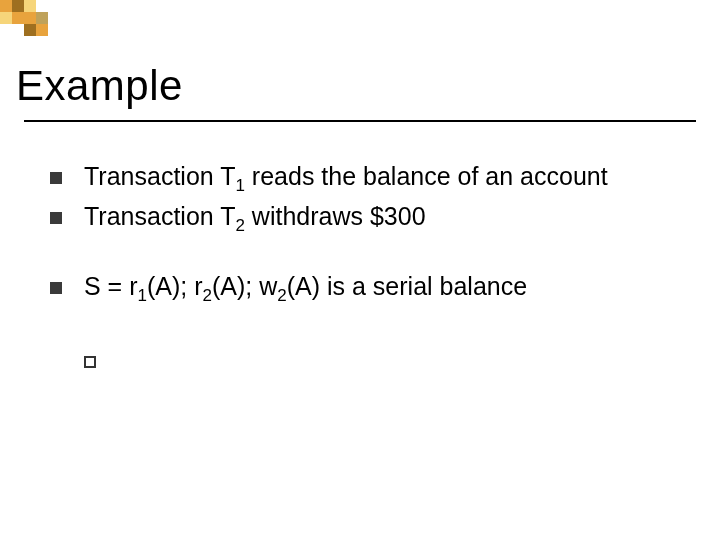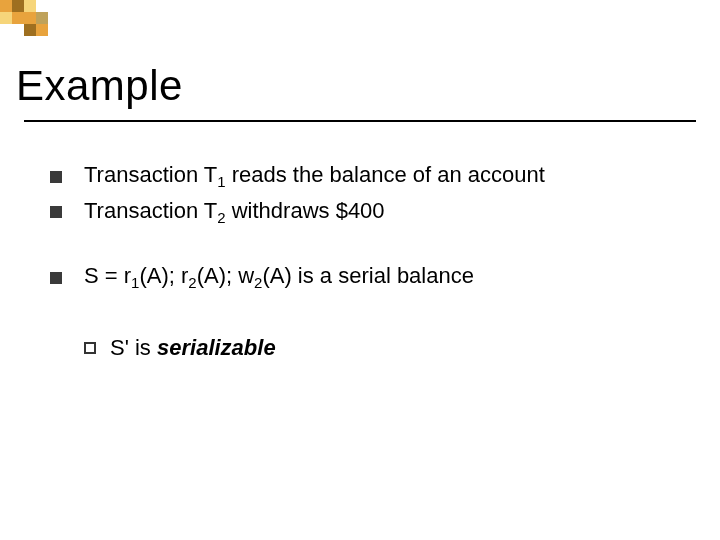--- a/index.html
+++ b/index.html
@@ -31,21 +31,21 @@
     left:24px; right:24px;
     top:120px;
     height:0;
     border-top:2px solid #000;
   }
   .content{
     position:absolute;
     left:50px;
     top:160px;
     right:40px;
-    font-size:22px;
+    font-size:25px;
     line-height:1.35;
   }
   .item{
     position:relative;
     padding-left:34px;
     margin-bottom:6px;
   }
   .gap{height:30px}
   .bullet{
     position:absolute;
@@ -91,31 +91,30 @@
 
 <div class="content">
 
   <div class="item">
     <span class="bullet"></span>
     <span><span>Transaction T</span><sub class="s">1</sub><span> reads the balance of an account</span></span>
   </div>
 
   <div class="item">
     <span class="bullet"></span>
-    <span><span>Transaction T</span><sub class="s">2</sub><span> withdraws $400</span></span>
+    <span><span>Transaction T</span><sub class="s">2</sub><span> withdraws $300</span></span>
   </div>
 
   <div class="gap"></div>
 
   <div class="item">
     <span class="bullet"></span>
     <span><span>S =  r</span><sub class="s">1</sub><span>(A); r</span><sub class="s">2</sub><span>(A); w</span><sub class="s">2</sub><span>(A) is a serial balance</span></span>
   </div>
 
   <div class="gap"></div>
 
 
   <div class="sub">
     <span class="open-box"></span>
-    <span><span>S' is </span><i class="it"><b>serializable</b></i></span>
   </div>
 
 </div>
 
 </body></html>

